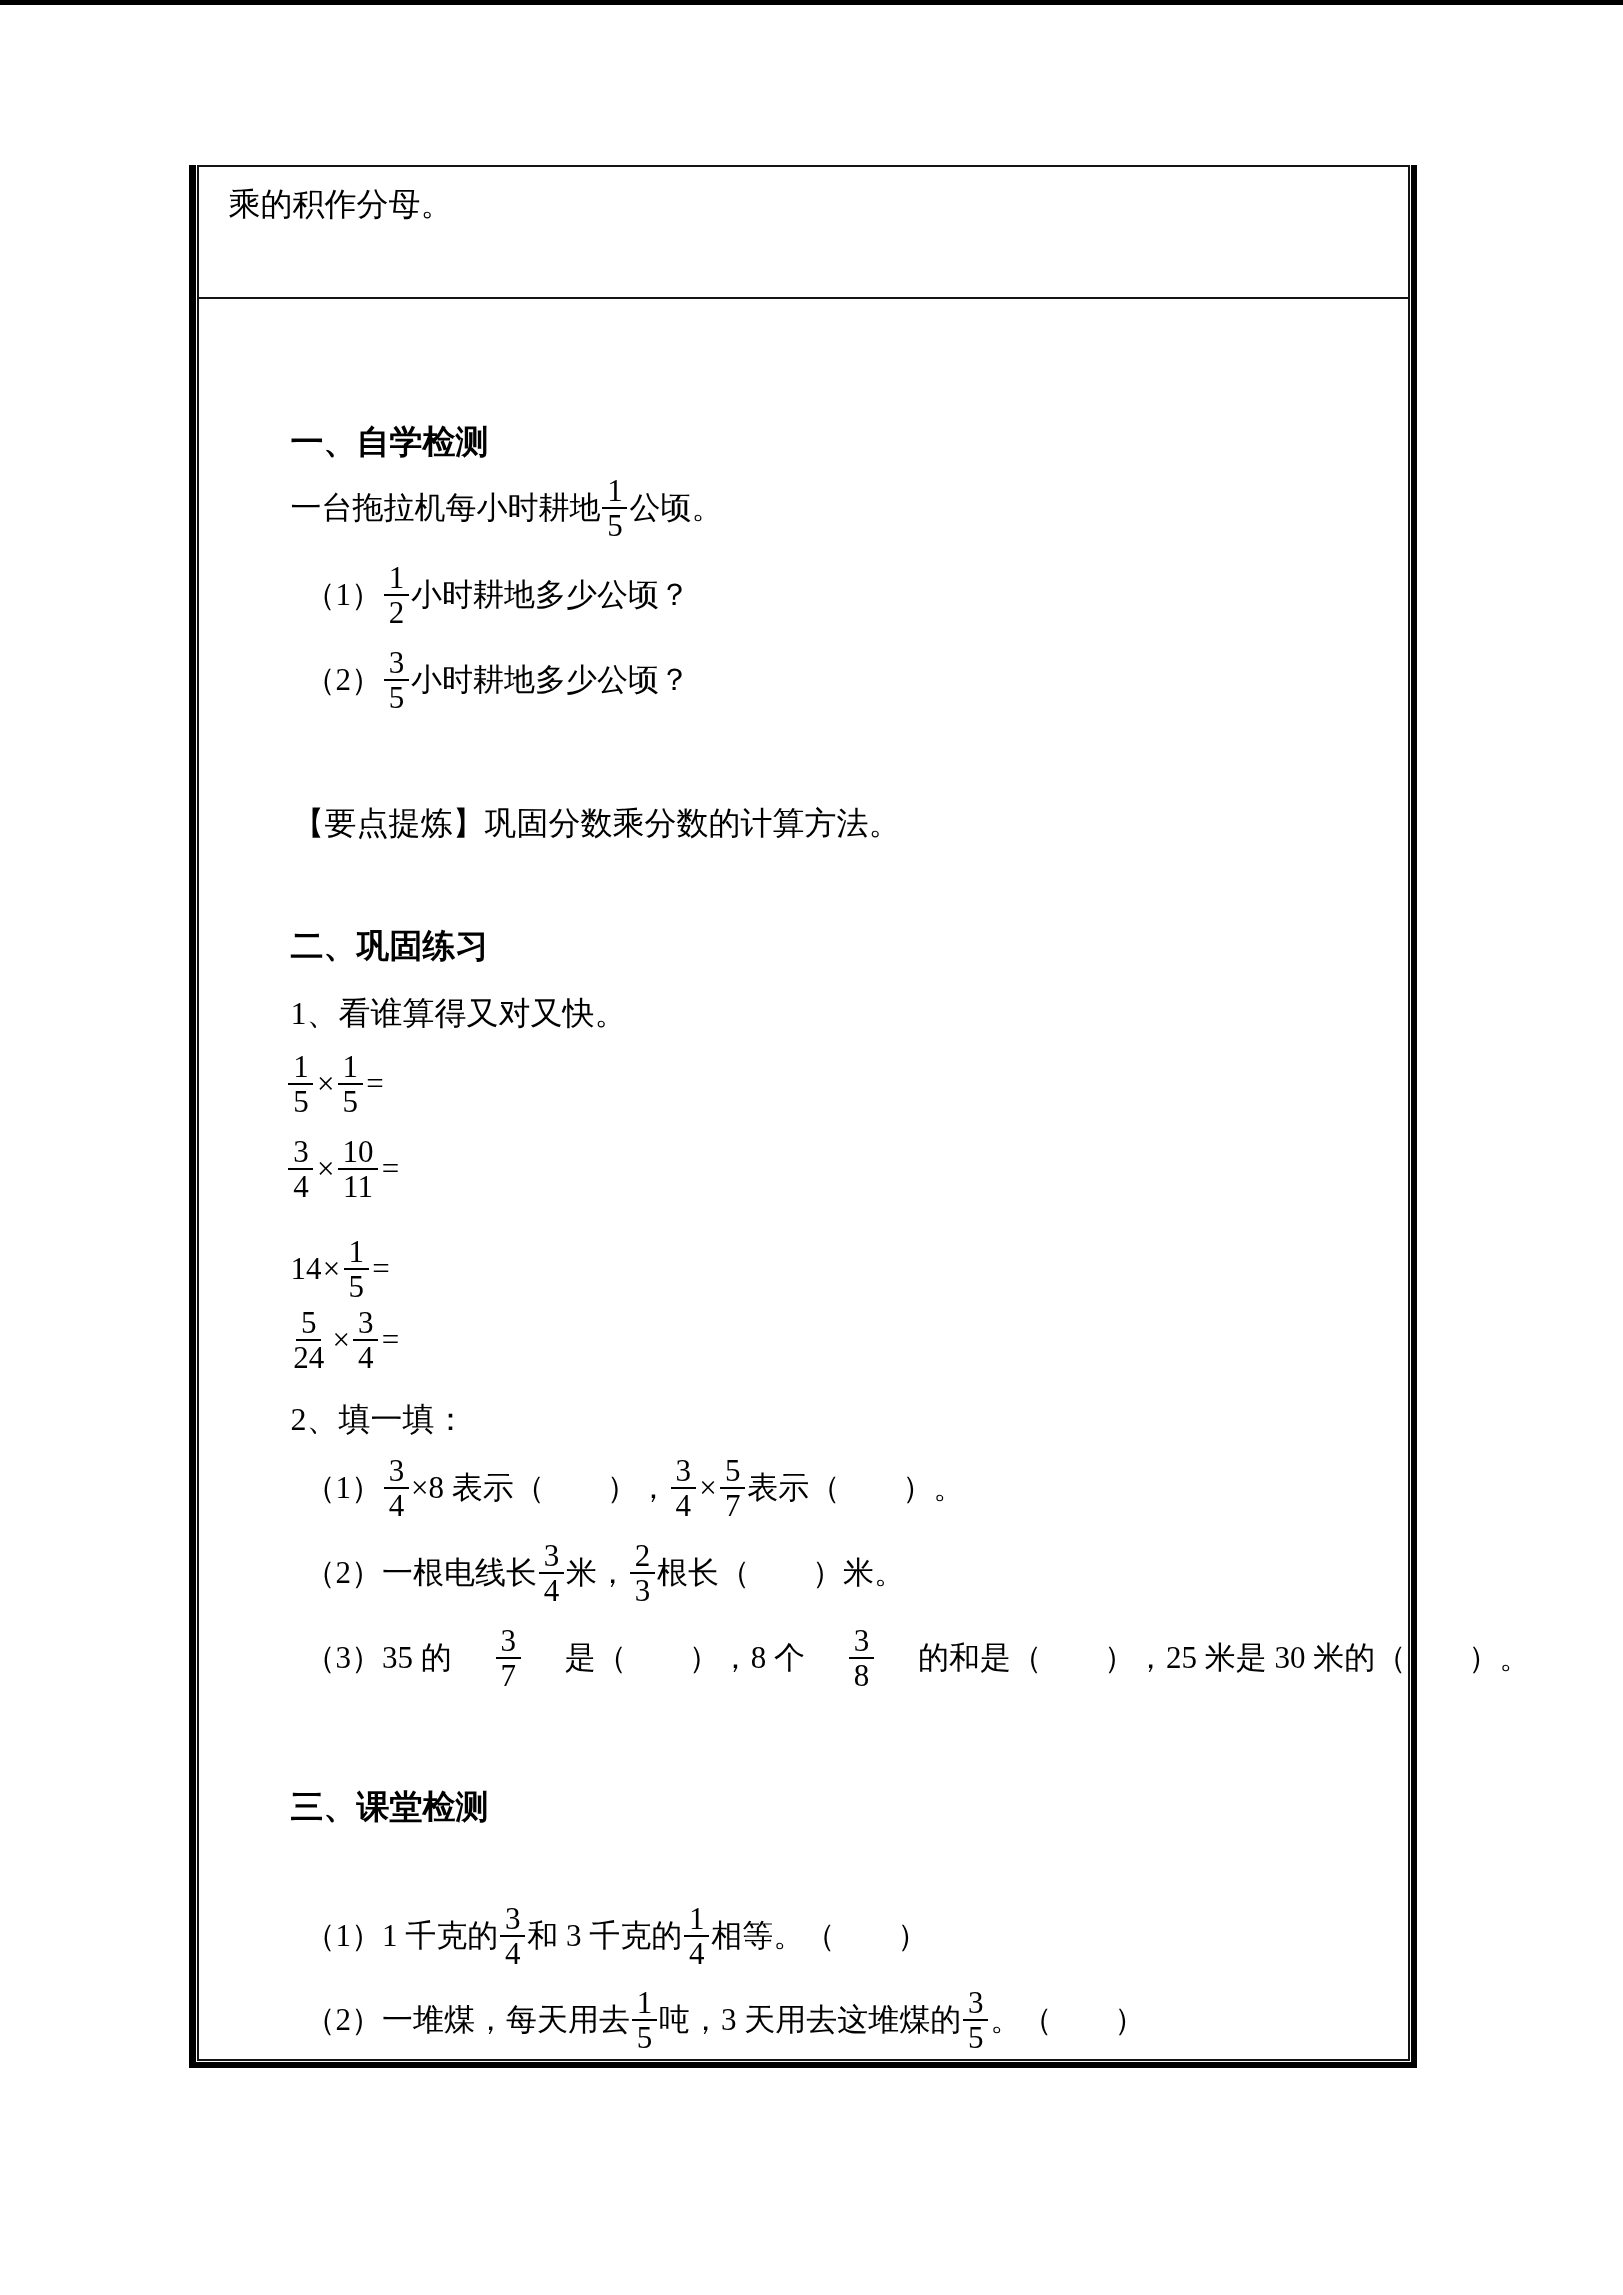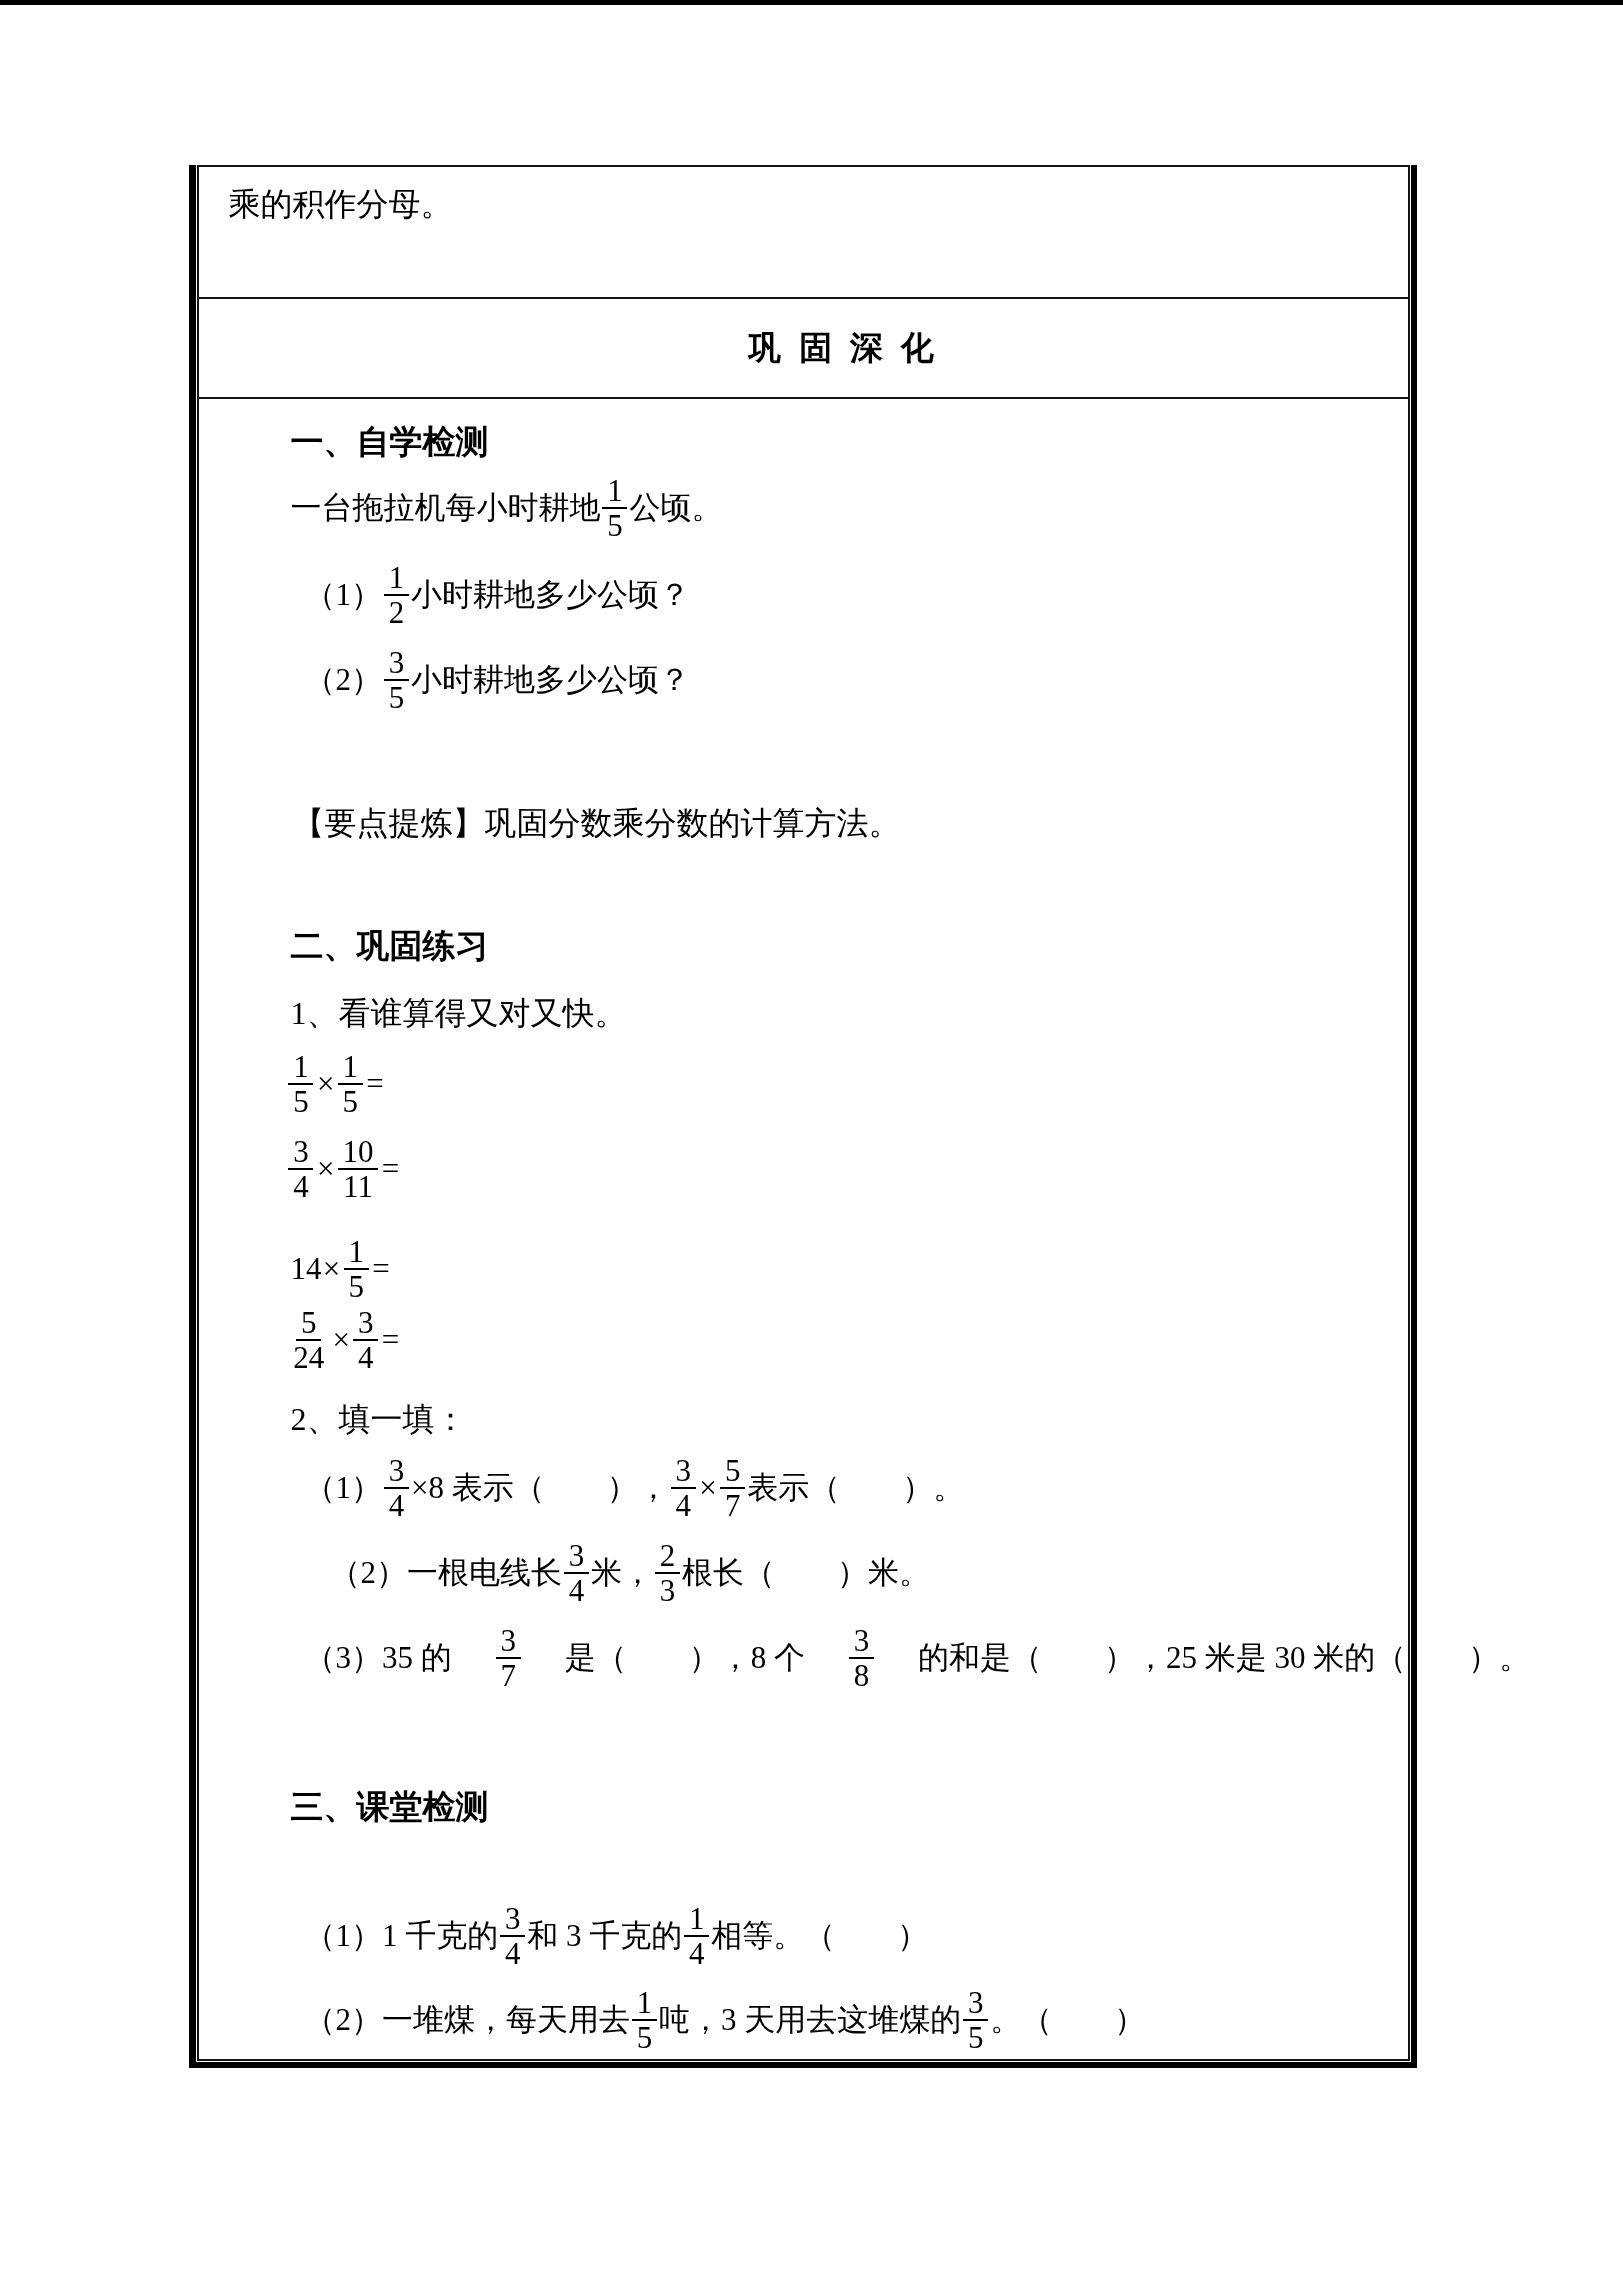--- a/index.html
+++ b/index.html
@@ -38,23 +38,20 @@
 
 <div id="top-bar"></div>
 
 <div id="sheet">
   <div id="grid">
 
     <div id="row1" class="row">
       <span class="cell-text">乘的积作分母。</span>
     </div>
 
-    <div id="row2" class="row">
-      <span class="hdr">巩 固 深 化</span>
-    </div>
 
     <div id="row3" class="row">
 
       <div class="hline" style="left:91px;top:17px;">一、自学检测</div>
 
       <div class="fxline" style="left:91px;top:67px;">
         <span>一台拖拉机每小时耕地</span>
         <span class="frac"><span class="fr-num">1</span><span class="fr-den">5</span></span>
         <span>公顷。</span>
       </div>
@@ -109,21 +106,21 @@
       <div class="fxline" style="left:105px;top:1047px;">
         <span>（1）</span>
         <span class="frac"><span class="fr-num">3</span><span class="fr-den">4</span></span>
         <span>×8 表示（　　），</span>
         <span class="frac"><span class="fr-num">3</span><span class="fr-den">4</span></span>
         <span class="op">×</span>
         <span class="frac"><span class="fr-num">5</span><span class="fr-den">7</span></span>
         <span>表示（　　）。</span>
       </div>
 
-      <div class="fxline" style="left:105px;top:1132px;margin-left:25px;">
+      <div class="fxline" style="left:105px;top:1132px;">
         <span>（2）一根电线长</span>
         <span class="frac"><span class="fr-num">3</span><span class="fr-den">4</span></span>
         <span>米，</span>
         <span class="frac"><span class="fr-num">2</span><span class="fr-den">3</span></span>
         <span>根长（　　）米。</span>
       </div>
 
       <div class="fxline" style="left:105px;top:1217px;gap:42px;">
         <span>（3）35 的</span>
         <span class="frac"><span class="fr-num">3</span><span class="fr-den">7</span></span>

